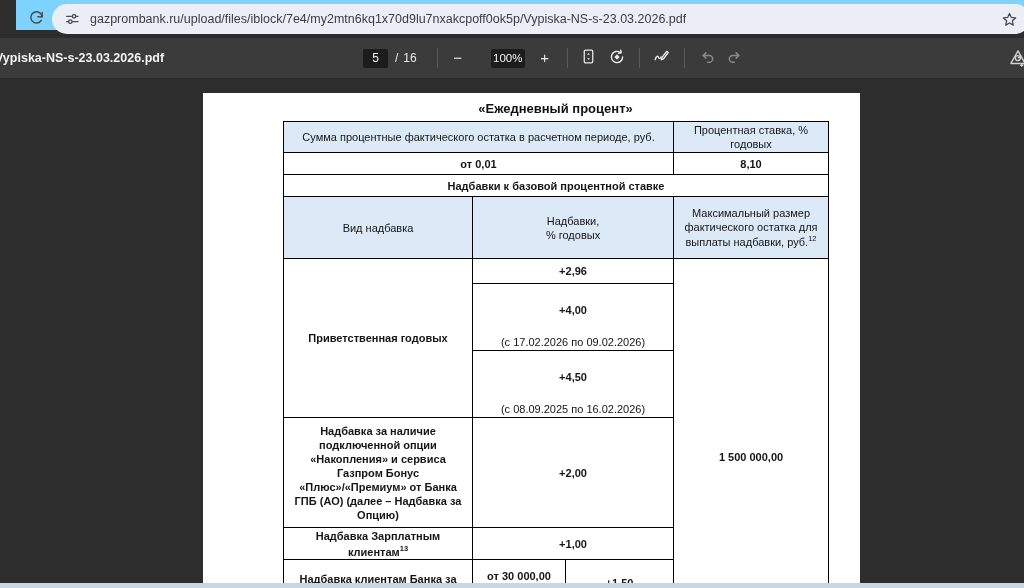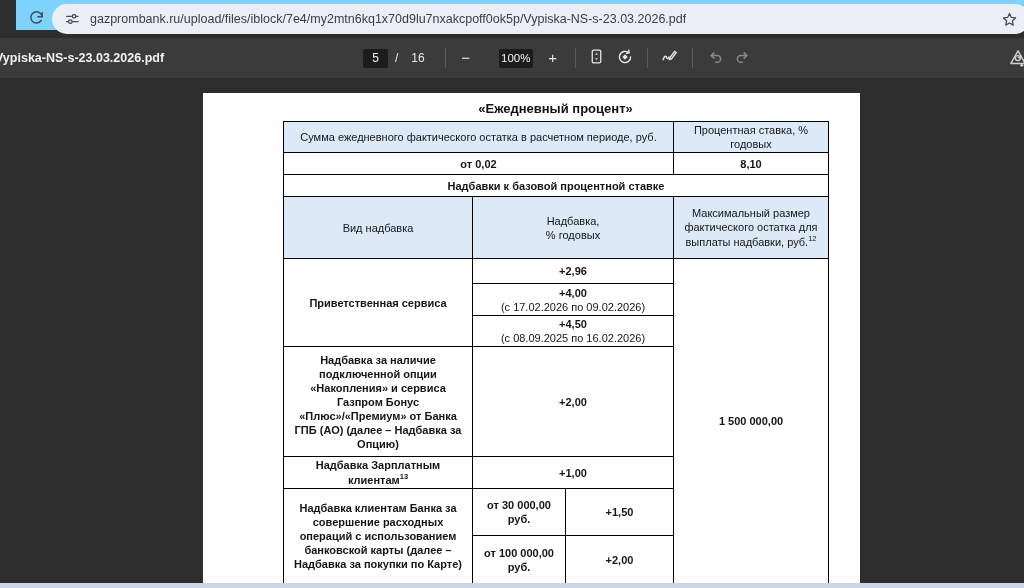--- a/index.html
+++ b/index.html
@@ -43,21 +43,21 @@
   .doc-title { font-size:13px; font-weight:bold; line-height:16px; }
   .doc-subtitle { font-size:12.5px; line-height:16px; }
 
   table.rates { border-collapse:collapse; table-layout:fixed; width:545px; margin:4px 0 0 80px;
                 font-size:11px; color:#151515; }
   table.rates td { border:1px solid #000; text-align:center; vertical-align:middle;
                    padding:1px 6px; line-height:1.28; }
   .blue { background:#dce9f6; }
   .b { font-weight:bold; }
   .pre { white-space:pre-line; }
-  .block { display:block; }
+  .block { display:block;margin-top:18px; }
   sup { font-size:7.5px; }
 
   
   .bottom-strip { position:absolute; left:0; top:583px; width:1024px; height:5px; background:#c9d6e4; }
 </style>
 </head>
 <body>
 
 <div class="screen">
 
@@ -90,21 +90,21 @@
       </span>
     </div>
   </div>
 
   <div class="pdf-toolbar">
     <div class="pdf-filename">Vypiska-NS-s-23.03.2026.pdf</div>
 
     <div class="pdf-controls">
       <div class="dark-box page-box">5</div>
       <span style="margin-left:7px;">/</span>
-      <span style="margin-left:13px;">16</span>
+      <span style="margin-left:5px;">16</span>
 
       <div class="tsep" style="margin-left:20px;"></div>
 
       <button class="tool-btn glyph-btn" style="margin-left:11px;">−</button>
       <div class="dark-box zoom-box" style="margin-left:24px;">100%</div>
       <button class="tool-btn glyph-btn" style="margin-left:11px;">+</button>
 
       <div class="tsep" style="margin-left:13px;"></div>
 
       <button class="tool-btn" style="margin-left:12px;">
@@ -179,43 +179,43 @@
       <table class="rates">
         <colgroup>
             <col style="width:189px">
             <col style="width:93px">
             <col style="width:108px">
             <col style="width:155px">
           </colgroup>
 
         <tbody>
             <tr style="height:30px">
-          <td colspan="3" class="blue">Сумма ежедневного фактического остатка в расчетном периоде, руб.</td>
+          <td colspan="3" class="blue">Сумма процентные фактического остатка в расчетном периоде, руб.</td>
           <td class="blue pre">Процентная ставка, %
 годовых</td>
         </tr>
 
         <tr style="height:22px">
-          <td colspan="3" class="b">от 0,02</td>
+          <td colspan="3" class="b">от 0,01</td>
           <td class="b">8,10</td>
         </tr>
 
         <tr style="height:22px">
           <td colspan="4" class="b">Надбавки к базовой процентной ставке</td>
         </tr>
 
         <tr style="height:62px">
           <td class="blue">Вид надбавка</td>
-          <td colspan="2" class="blue pre">Надбавка,
+          <td colspan="2" class="blue pre">Надбавки,
 % годовых</td>
           <td class="blue"><span>Максимальный размер фактического остатка для выплаты надбавки, руб.</span><sup>12</sup></td>
         </tr>
 
         <tr style="height:25px">
-          <td rowspan="3" class="b">Приветственная сервиса</td>
+          <td rowspan="3" class="b">Приветственная годовых</td>
           <td colspan="2" class="b">+2,96</td>
           <td rowspan="7" class="b">1 500 000,00</td>
         </tr>
         <tr style="height:32px">
           <td colspan="2">
             <span class="b block">+4,00</span>
             <span class="block">(с 17.02.2026 по 09.02.2026)</span>
           </td>
         </tr>
         <tr style="height:31px">

